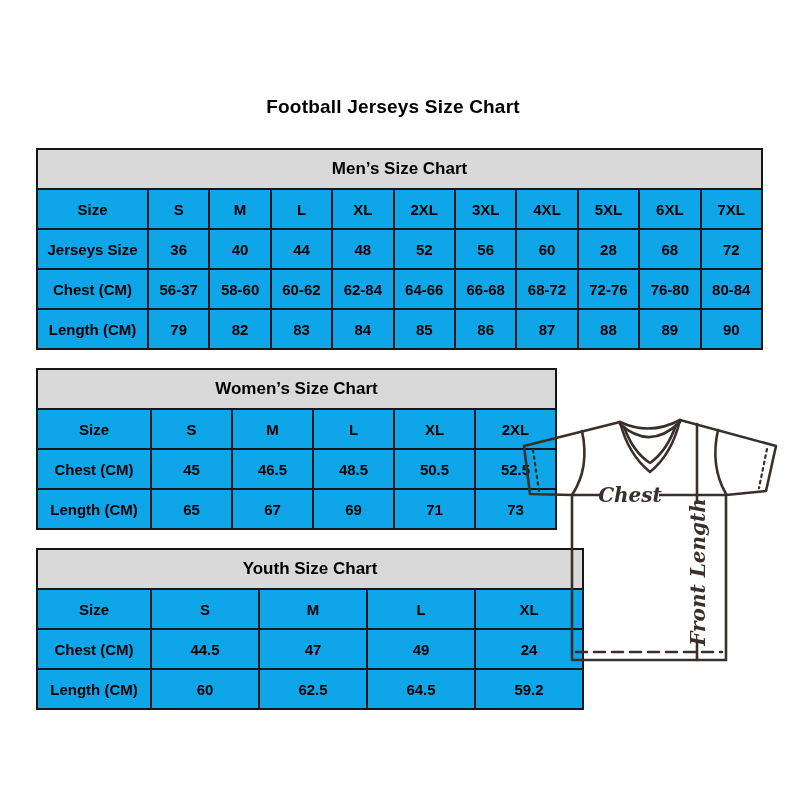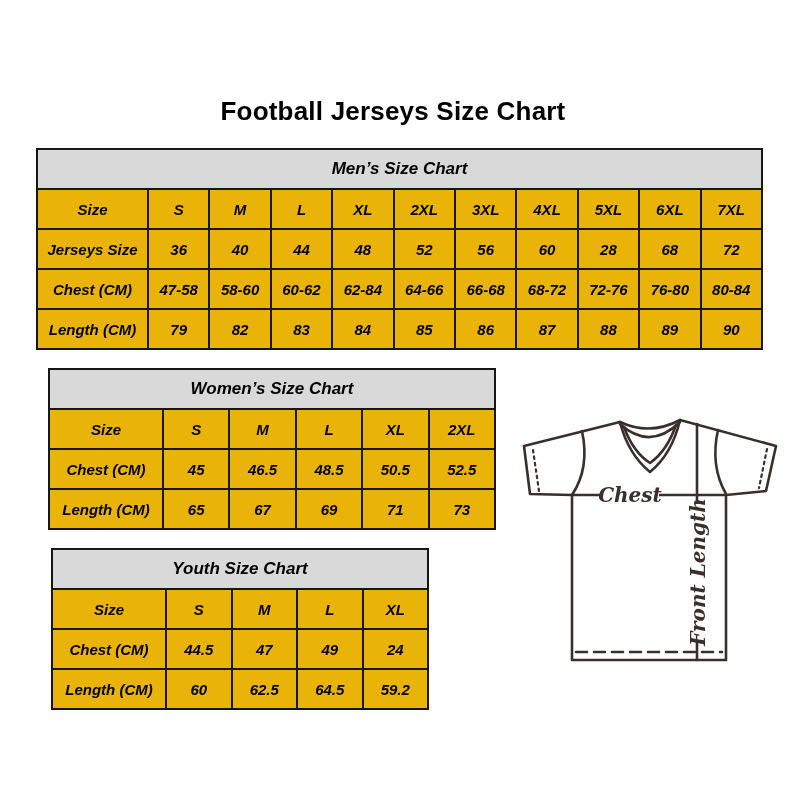--- a/index.html
+++ b/index.html
@@ -1,22 +1,22 @@
 <!DOCTYPE html>
 <html><head>
 <meta charset="utf-8">
 <style>
   html,body{margin:0;padding:0;background:#ffffff;}
   body{width:800px;height:800px;position:relative;font-family:"Liberation Sans",sans-serif;color:#000;}
   .page-title{position:absolute;top:96px;left:0;width:786px;text-align:center;
-              font-size:26px;font-weight:bold;letter-spacing:.2px;}
-  table.size-table{position:absolute;border-collapse:collapse;table-layout:fixed;background:#eab308;font-style:italic;}
+              font-size:19px;font-weight:bold;letter-spacing:.2px;}
+  table.size-table{position:absolute;border-collapse:collapse;table-layout:fixed;background:#0ea5e9;}
   .t-men  {left:36px;top:148px;width:727px;}
-  .t-women{left:36px;top:368px;width:448px;margin-left:12px;}
-  .t-youth{left:51px;top:548px;width:378px;}
+  .t-women{left:36px;top:368px;width:521px;}
+  .t-youth{left:36px;top:548px;width:548px;}
   .size-table th,.size-table td{
       border:2px solid #161616;height:38px;padding:0;
       text-align:center;vertical-align:middle;
       font-size:15px;font-weight:bold;white-space:nowrap;}
   .size-table th.tbl-hdr{background:#d9d9d9;font-size:17px;}
   col.men-label-col{width:111px;}
   col.wy-label-col{width:114px;}
   .jersey-wrap{position:absolute;left:520px;top:414px;width:260px;height:250px;}
 </style>
 </head>
@@ -54,21 +54,21 @@
       <td>48</td>
       <td>52</td>
       <td>56</td>
       <td>60</td>
       <td>28</td>
       <td>68</td>
       <td>72</td>
     </tr>
     <tr>
       <td>Chest (CM)</td>
-      <td>47-58</td>
+      <td>56-37</td>
       <td>58-60</td>
       <td>60-62</td>
       <td>62-84</td>
       <td>64-66</td>
       <td>66-68</td>
       <td>68-72</td>
       <td>72-76</td>
       <td>76-80</td>
       <td>80-84</td>
     </tr>

